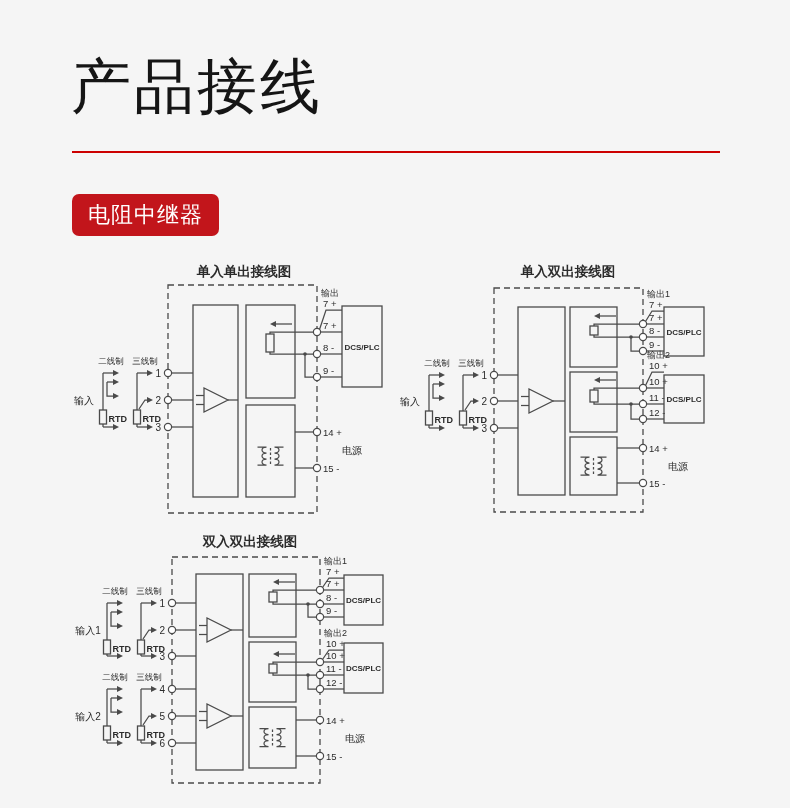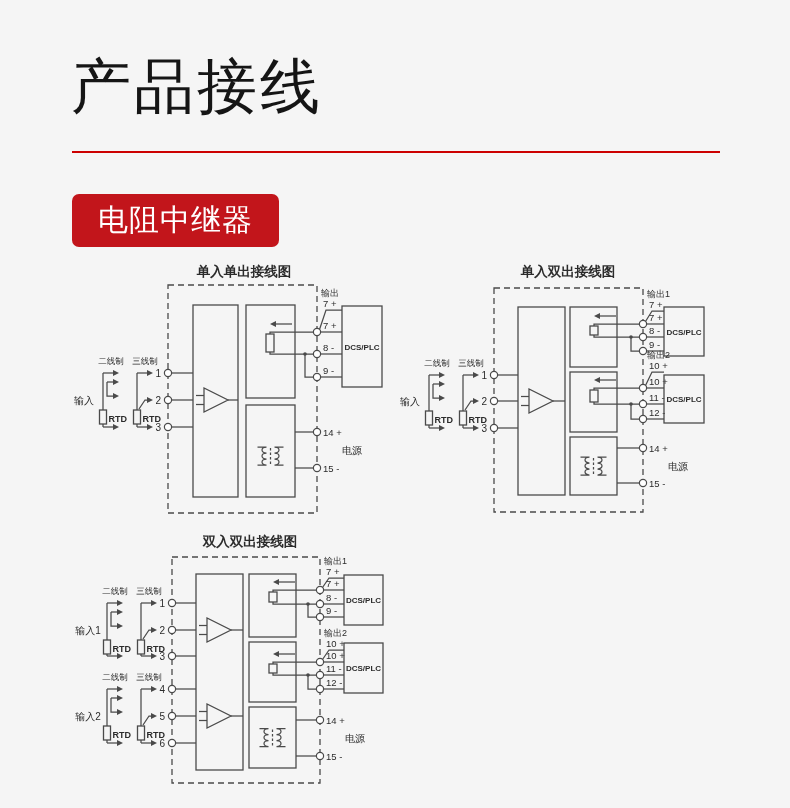--- a/index.html
+++ b/index.html
@@ -2,21 +2,21 @@
 <html><head>
 <meta charset="utf-8">
 <style>
   html,body{margin:0;padding:0;}
   .page{position:relative;width:790px;height:808px;background:#f5f5f5;overflow:hidden;
         font-family:"Liberation Sans",sans-serif;}
   .title{position:absolute;left:71px;top:52px;margin:0;font-size:60px;font-weight:500;
          letter-spacing:3px;color:#151515;line-height:1.15;}
   .rule{position:absolute;left:72px;top:151px;width:648px;height:2px;background:#cc0000;}
   .badge{position:absolute;left:72px;top:194px;display:inline-block;background:#c2151b;
-         color:#ffffff;font-size:30px;padding:6px 26px;border-radius:7px;letter-spacing:1px;}
+         color:#ffffff;font-size:22px;padding:6px 16px;border-radius:7px;letter-spacing:1px;}
   .diagram{position:absolute;}
   .diagram text{font-family:"Liberation Sans",sans-serif;}
   #d0{left:60px;top:255px;width:345px;height:268px;}
   #d1{left:400px;top:255px;width:390px;height:268px;}
   #d2{left:60px;top:525px;width:345px;height:283px;}
 </style>
 </head>
 <body>
 
 <div class="page" style="background: rgb(245, 245, 245);">

